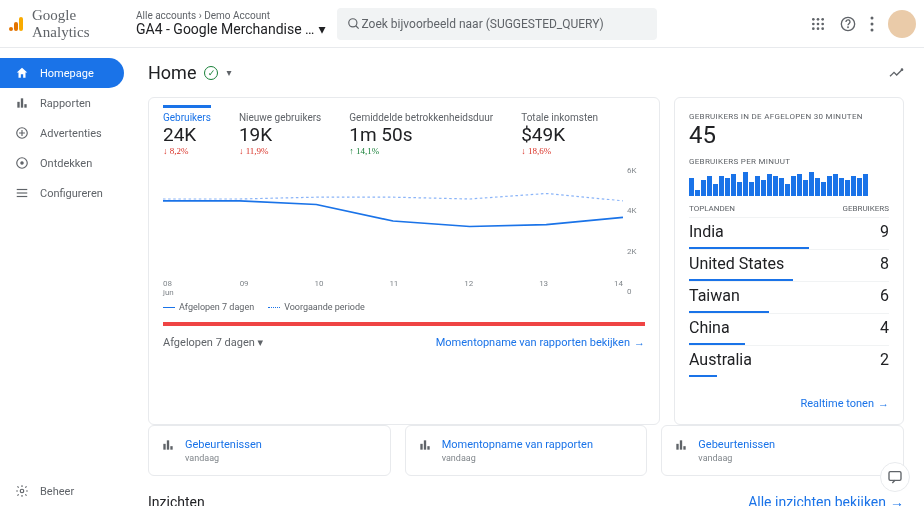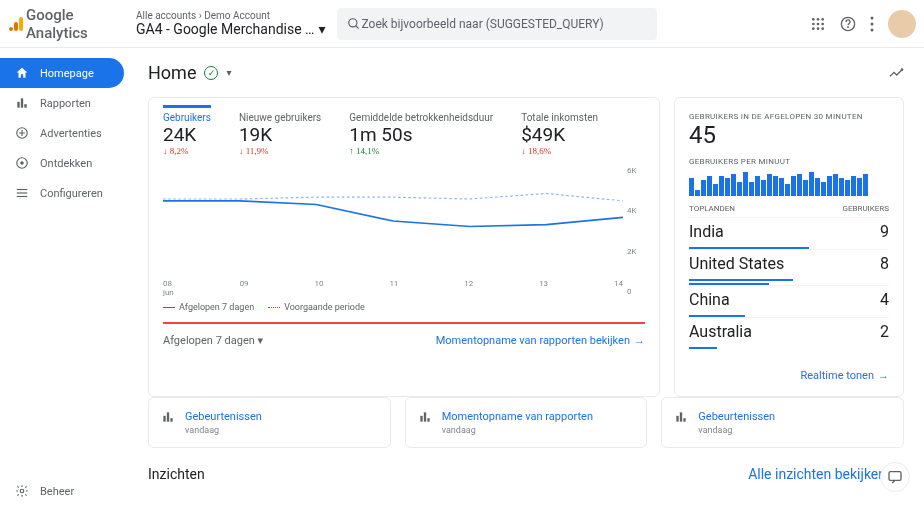--- a/index.html
+++ b/index.html
@@ -1,18 +1,18 @@
 <!DOCTYPE html>
 <html><head>
 <meta charset="utf-8">
 <style>
 * { box-sizing: border-box; margin: 0; padding: 0; }
 body { font-family: Roboto, Arial, sans-serif; font-size: 13px; color: #202124; background: #fff; width: 924px; height: 506px; overflow: hidden; }
 .header { height: 48px; display: flex; align-items: center; padding: 0 8px; border-bottom: 1px solid #e8eaed; }
-.logo-wrap { display: flex; align-items: center; width: 120px; }
+.logo-wrap { display: flex; align-items: center; gap: 6px; width: 120px; font-family: Liberation Serif, serif; }
 .logo-text { font-size: 15px; font-weight: 500; color: #5f6368; }
 .prop-sel { margin-left: 8px; }
 .crumb { font-size: 10px; color: #5f6368; line-height: 1.1; }
 .prop-name { font-size: 14px; display: flex; align-items: center; gap: 4px; }
 .searchbar { flex: 1; max-width: 320px; margin-left: 12px; background: #f1f3f4; border-radius: 4px; height: 32px; display: flex; align-items: center; padding: 0 10px; color: #5f6368; font-size: 12px; }
 .header-icons { margin-left: auto; display: flex; align-items: center; gap: 14px; }
 .avatar { width: 28px; height: 28px; border-radius: 50%; background: #eacba9; }
 .shell { display: flex; height: calc(506px - 48px); }
 .sidebar { width: 128px; padding-top: 10px; display: flex; flex-direction: column; }
 .nav-item { display: flex; align-items: center; gap: 10px; padding: 8px 14px; font-size: 11px; color: #5f6368; cursor: pointer; border-radius: 0 18px 18px 0; margin-right: 4px; }
@@ -36,21 +36,21 @@
 .up { color: #188038; }
 .down { color: #d93025; }
 .chart-area { position: relative; height: 130px; }
 .y-axis { position: absolute; right: 0; top: 0; bottom: 0; width: 18px; display: flex; flex-direction: column; justify-content: space-between; font-size: 8px; color: #80868b; text-align: left; }
 .chart-svg { width: calc(100% - 22px); height: 110px; }
 .x-axis { display: flex; justify-content: space-between; font-size: 8px; color: #80868b; padding-right: 22px; }
 .legend { display: flex; gap: 14px; font-size: 9px; color: #5f6368; margin-top: 6px; }
 .legend-item { display: flex; align-items: center; gap: 4px; }
 .leg-dash { width: 12px; border-top: 1.5px solid #1a73e8; }
 .leg-dot { width: 12px; border-top: 1.5px dotted #1a73e8; }
-.card-footer { display: flex; justify-content: space-between; align-items: center; margin-top: 10px; padding-top: 10px; border-top: 2px solid #ef4444; font-size: 11px; }
+.card-footer { display: flex; justify-content: space-between; align-items: center; margin-top: 10px; padding-top: 10px; border-top: 4px solid #ef4444; font-size: 11px; }
 .link { color: #1a73e8; display: flex; align-items: center; gap: 4px; cursor: pointer; }
 .realtime { width: 230px; }
 .rt-label { font-size: 8px; color: #5f6368; letter-spacing: .3px; }
 .rt-big { font-size: 24px; font-weight: 400; }
 .mini-bars { display: flex; align-items: flex-end; gap: 1px; height: 26px; margin-top: 4px; }
 .mini-bars div { width: 5px; background: #1a73e8; }
 .tbl-head { display: flex; justify-content: space-between; font-size: 8px; color: #5f6368; margin-top: 8px; margin-bottom: 4px; }
 .tbl-row { display: flex; justify-content: space-between; font-size: 16px; padding: 4px 0; border-top: 1px solid #f1f3f4; }
 .tbl-bar { height: 2px; background: #1a73e8; margin-top: 2px; }
 .section-h { font-size: 14px; font-weight: 400; margin: 18px 0 10px; display: flex; justify-content: space-between; align-items: center; }
@@ -308,20 +308,24 @@
               <div class="tbl-bar" style="width:60%"></div>
             </div>
             <div>
               <div class="tbl-row">
                 <span>United States</span>
                 <span>8</span>
               </div>
               <div class="tbl-bar" style="width:52%"></div>
             </div>
             <div>
+              <div class="tbl-row">
+                <span>Taiwan</span>
+                <span>6</span>
+              </div>
               <div class="tbl-bar" style="width:40%"></div>
             </div>
             <div>
               <div class="tbl-row">
                 <span>China</span>
                 <span>4</span>
               </div>
               <div class="tbl-bar" style="width:28%"></div>
             </div>
             <div>

